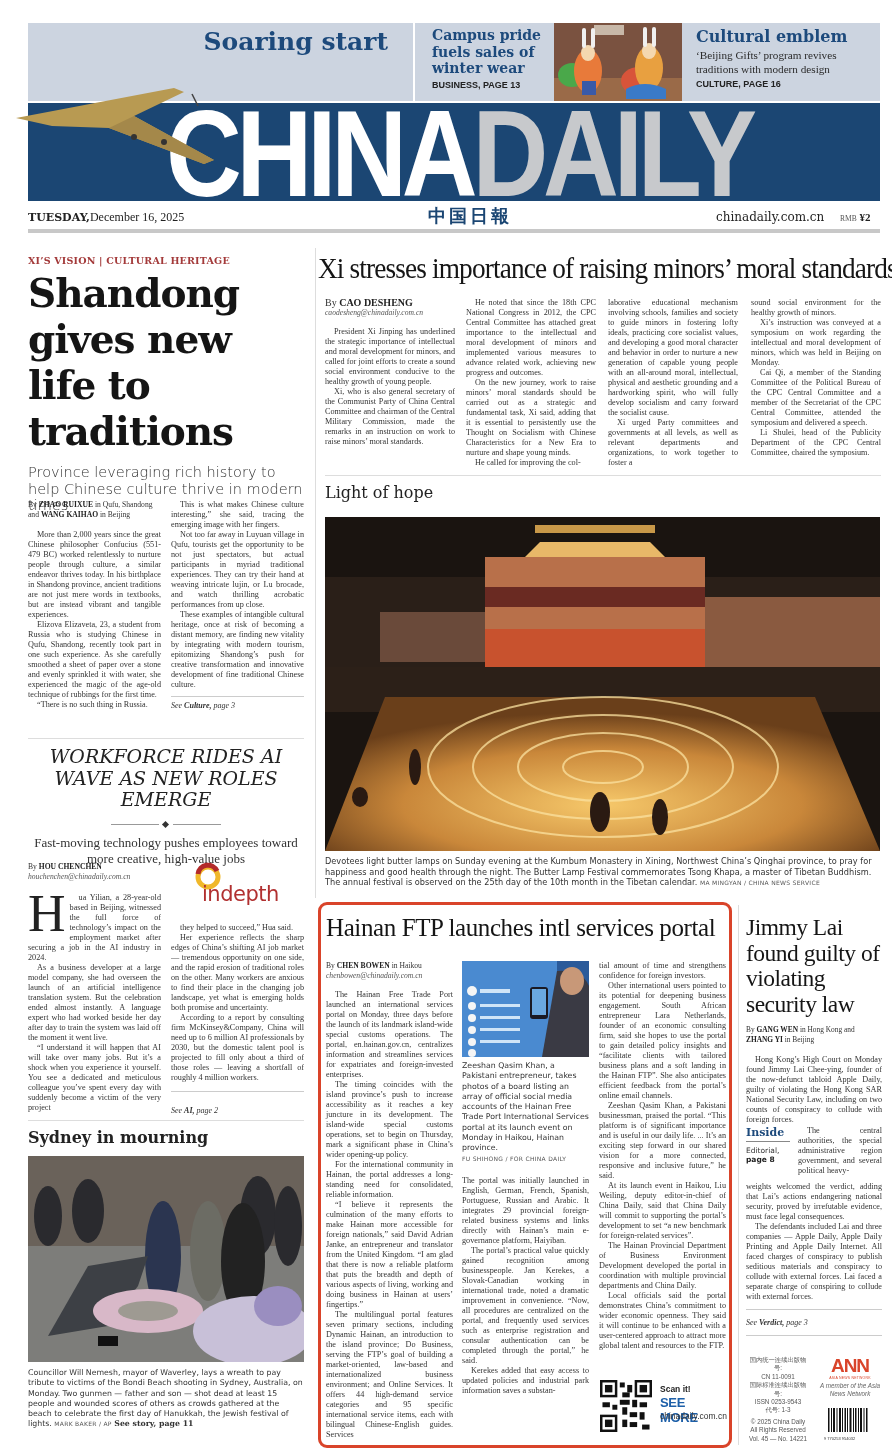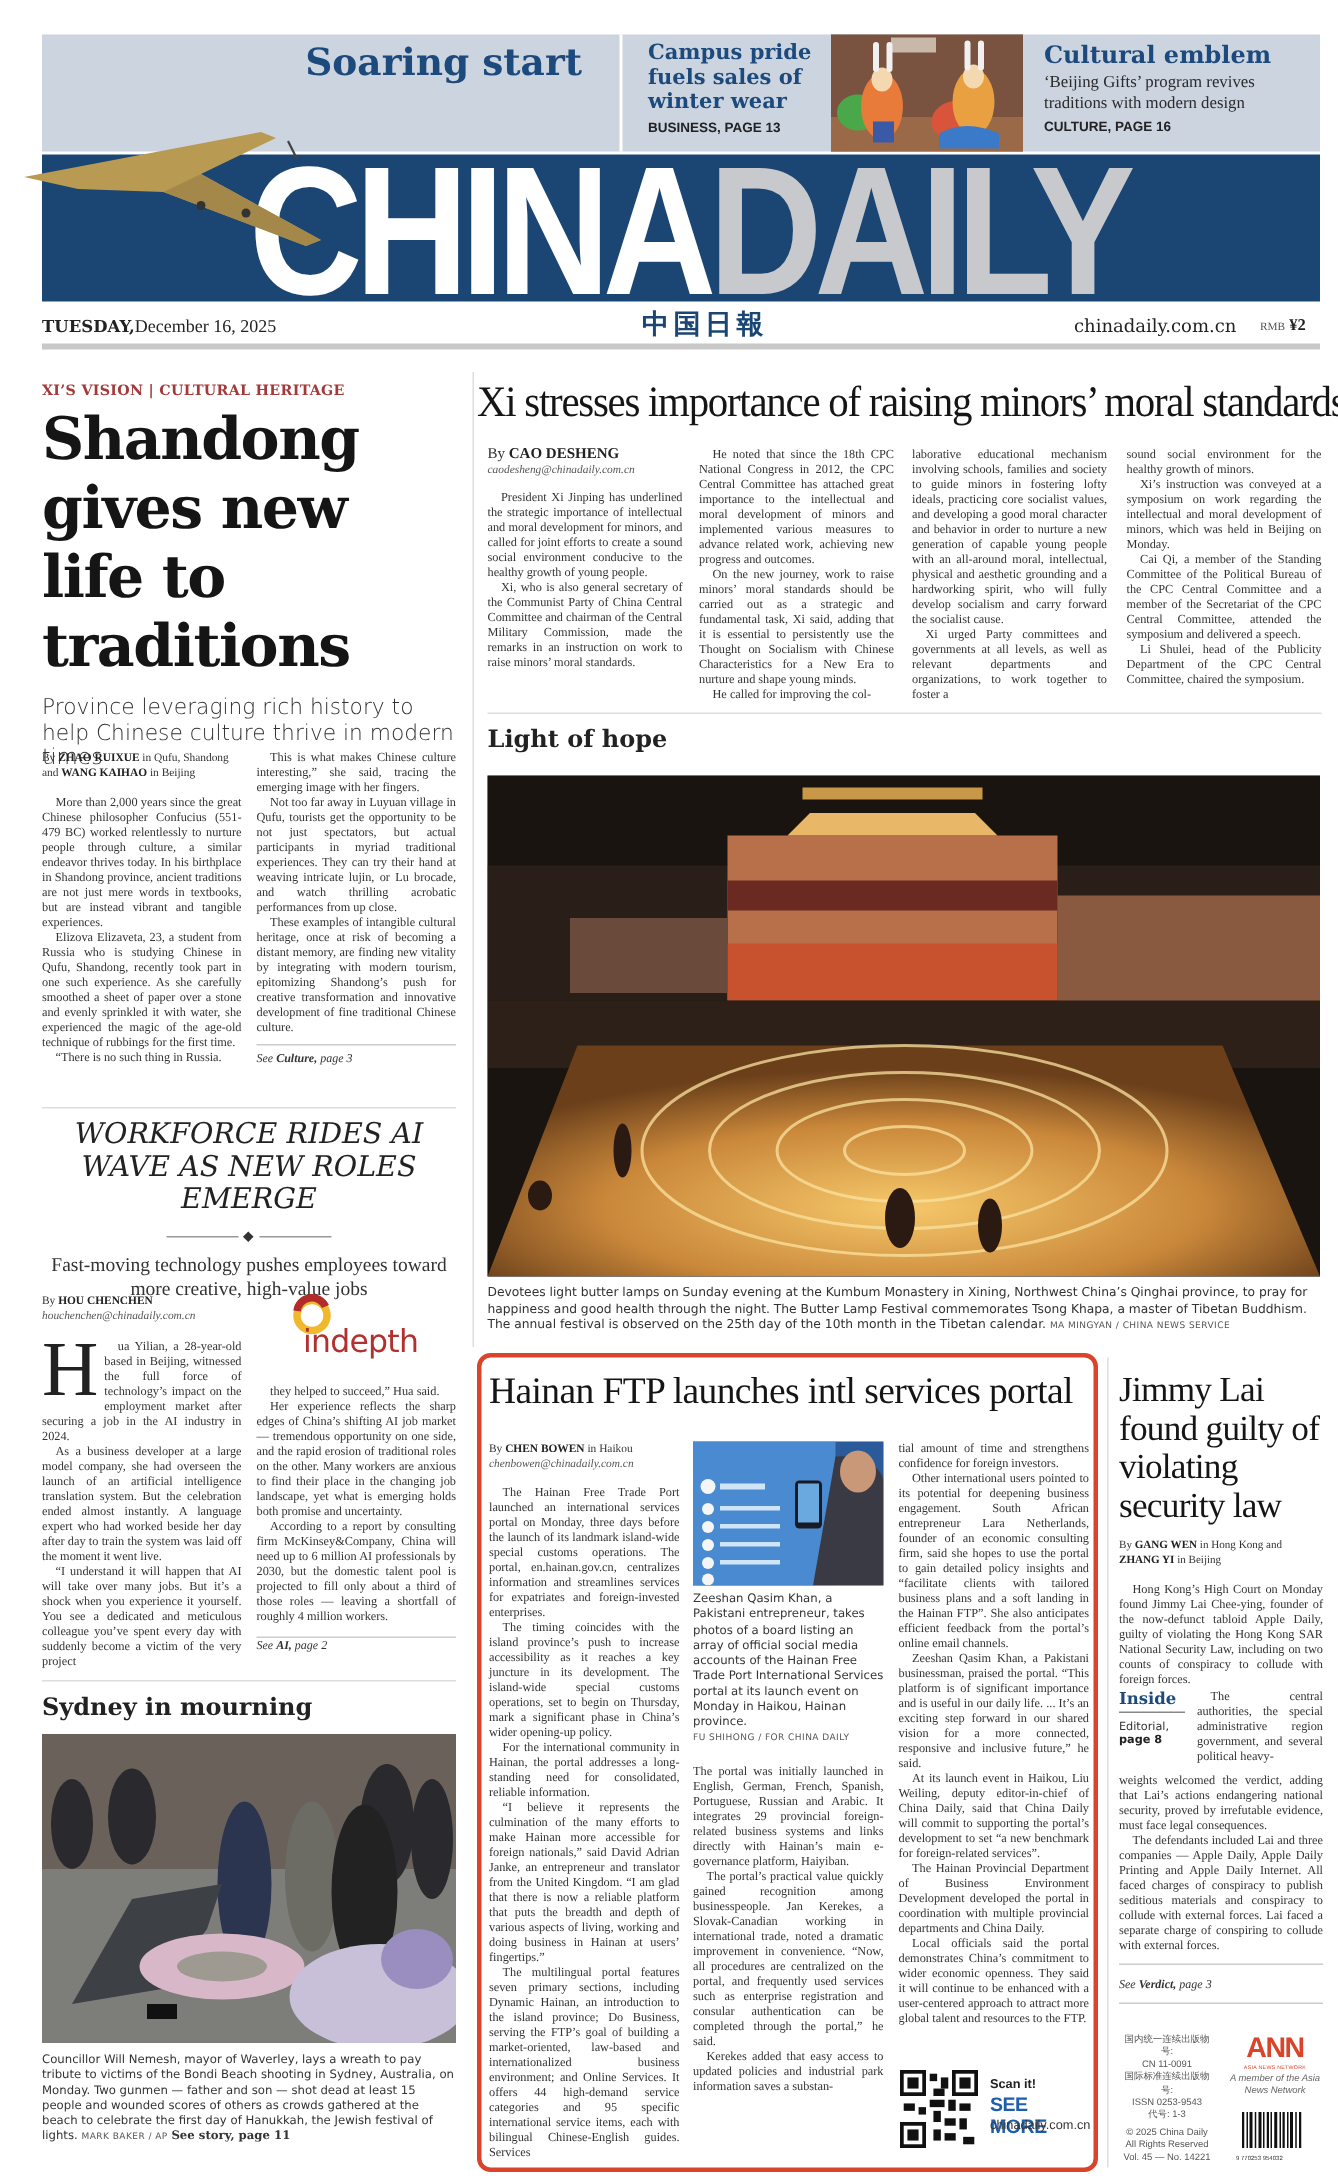--- a/index.html
+++ b/index.html
@@ -149,21 +149,21 @@
         <p>“I understand it will happen that AI will take over many jobs. But it’s a shock when you experience it yourself. You see a dedicated and meticulous colleague you’ve spent every day with suddenly become a victim of the very project</p>
       </div>
   </div>
   <div class="abs" style="left:143px;top:30px;width:133px">
     <div class="body-txt paras">
         <p>they helped to succeed,” Hua said.</p>
         <p>Her experience reflects the sharp edges of China’s shifting AI job market — tremendous opportunity on one side, and the rapid erosion of traditional roles on the other. Many workers are anxious to find their place in the changing job landscape, yet what is emerging holds both promise and uncertainty.</p>
         <p>According to a report by consulting firm McKinsey&amp;Company, China will need up to 6 million AI professionals by 2030, but the domestic talent pool is projected to fill only about a third of those roles — leaving a shortfall of roughly 4 million workers.</p>
       </div>
     <div class="hrule" style="margin-top:8px"></div>
-    <div class="see" style="margin-top:0"><span>See</span> <b>AI,</b> <span>page 2</span></div>
+    <div class="see" style="margin-top:14px"><span>See</span> <b>AI,</b> <span>page 2</span></div>
   </div>
 </div>
 <div class="abs hrule" style="left:28px;top:1120px;width:276px;background:#ddd"></div>
 
 <div class="abs" style="left:28px;top:1128px;width:276px">
   <div style="font-family:'DejaVu Serif',serif;font-weight:bold;font-size:16px;line-height:20px;color:#222">Sydney in mourning</div>
   <div class="photo" style="margin-top:8px;width:276px;height:206px;background:#8a8a88;position:relative">
     <svg width="276" height="206" viewBox="0 0 276 206">
       <rect width="276" height="206" fill="#7d7d7a"></rect>
       <rect width="276" height="90" fill="#6a625a"></rect>
@@ -223,21 +223,21 @@
         <p>sound social environment for the healthy growth of minors.</p>
         <p>Xi’s instruction was conveyed at a symposium on work regarding the intellectual and moral development of minors, which was held in Beijing on Monday.</p>
         <p>Cai Qi, a member of the Standing Committee of the Political Bureau of the CPC Central Committee and a member of the Secretariat of the CPC Central Committee, attended the symposium and delivered a speech.</p>
         <p>Li Shulei, head of the Publicity Department of the CPC Central Committee, chaired the symposium.</p>
       </div>
   </div>
 </div>
 <div class="abs hrule" style="left:325px;top:475px;width:556px;background:#ddd"></div>
 
 <div class="abs" style="left:325px;top:483px;width:555px">
-  <div style="font-family:'DejaVu Serif',serif;font-weight:bold;font-size:16px;line-height:20px;color:#222">Light of hope</div>
+  <div style="font-family:'DejaVu Serif',serif;font-weight:normal;font-size:16px;line-height:20px;color:#222">Light of hope</div>
   <div class="photo" style="margin-top:14px;width:555px;height:334px;position:relative;background:#111">
     <svg width="555" height="334" viewBox="0 0 555 334">
       <defs>
         <radialGradient id="glow" cx="50%" cy="70%" r="60%">
           <stop offset="0%" stop-color="#f6c86a"></stop>
           <stop offset="60%" stop-color="#c9873a"></stop>
           <stop offset="100%" stop-color="#6a3f1a"></stop>
         </radialGradient>
       </defs>
       <rect width="555" height="334" fill="#1a1410"></rect>

